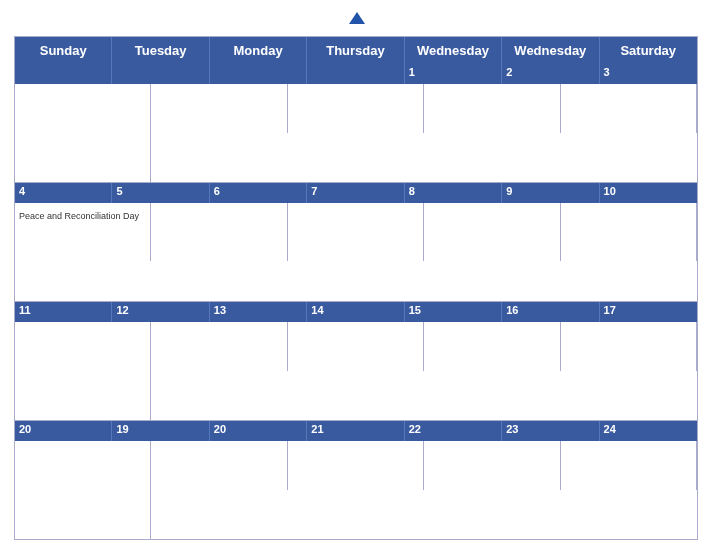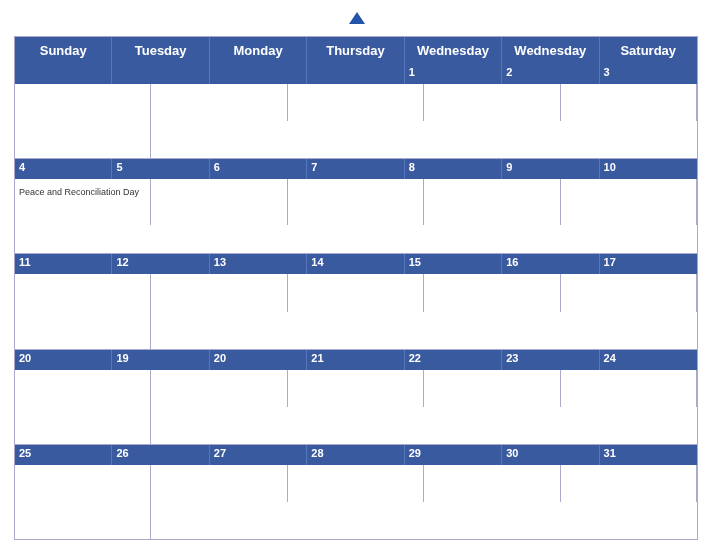--- a/index.html
+++ b/index.html
@@ -224,35 +224,15 @@
           <div class="content-row">
             <div class="content-cell"></div>
             <div class="content-cell"></div>
             <div class="content-cell"></div>
             <div class="content-cell"></div>
             <div class="content-cell"></div>
             <div class="content-cell"></div>
             <div class="content-cell"></div>
           </div>
         </div>
-        <div class="combined-week">
-          <div class="num-row">
-            <div class="num-cell">25</div>
-            <div class="num-cell">26</div>
-            <div class="num-cell">27</div>
-            <div class="num-cell">28</div>
-            <div class="num-cell">29</div>
-            <div class="num-cell">30</div>
-            <div class="num-cell">31</div>
-          </div>
-          <div class="content-row">
-            <div class="content-cell"></div>
-            <div class="content-cell"></div>
-            <div class="content-cell"></div>
-            <div class="content-cell"></div>
-            <div class="content-cell"></div>
-            <div class="content-cell"></div>
-            <div class="content-cell"></div>
-          </div>
-        </div>
       </div>
   </div>
 </div>
 
 </body></html>

